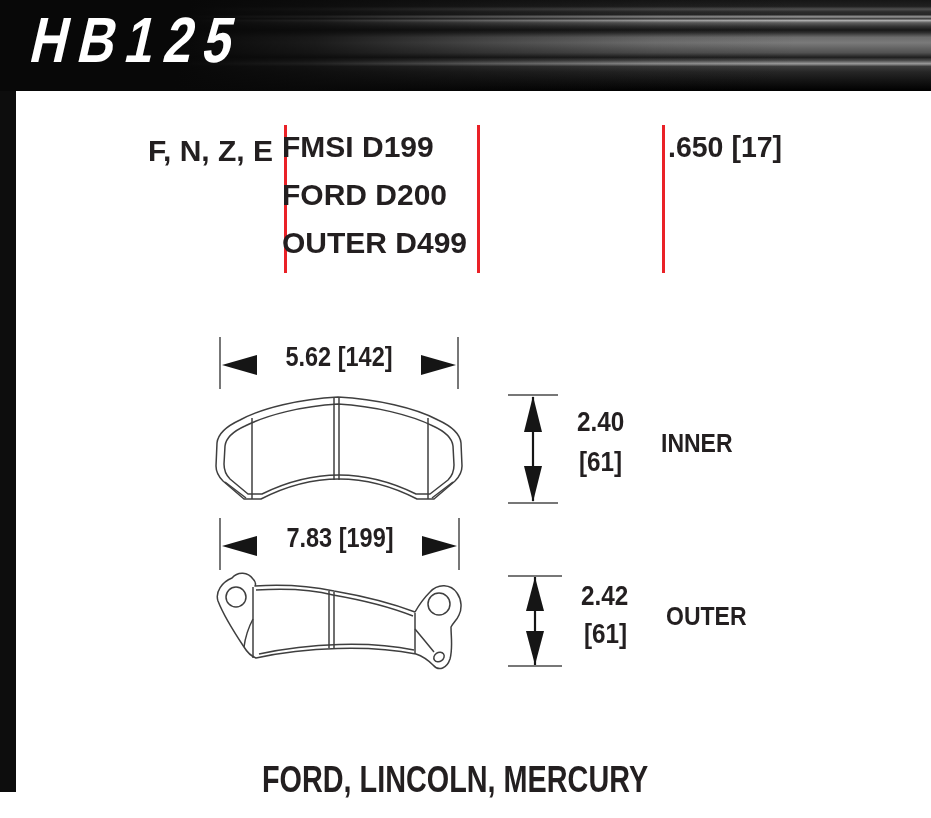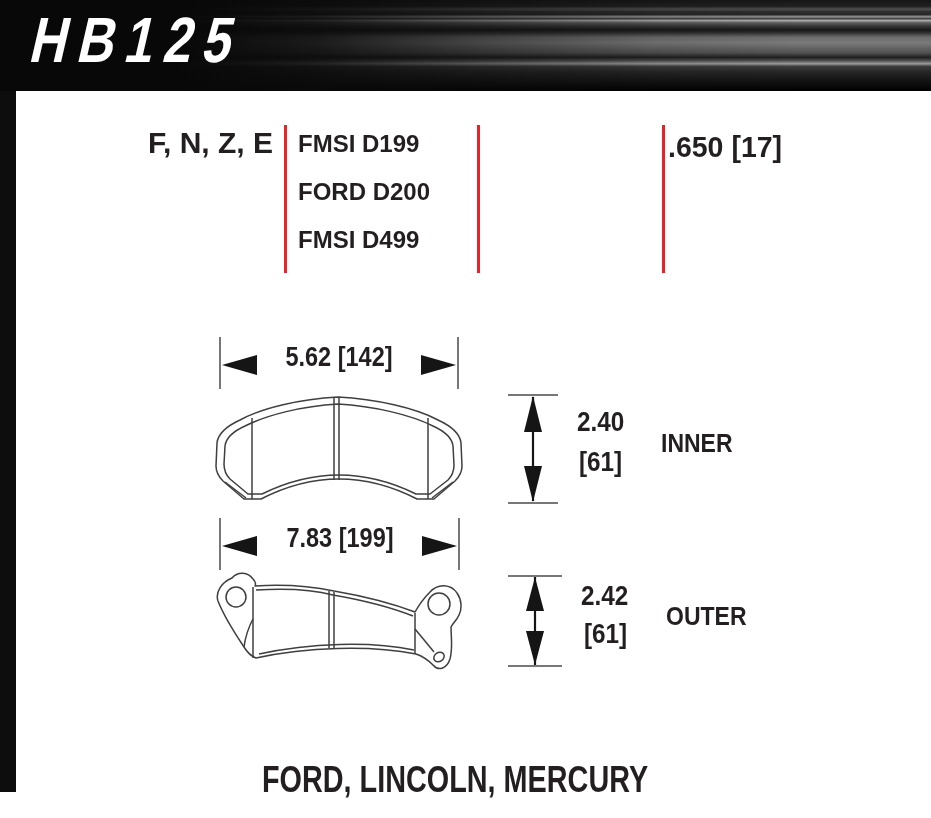--- a/index.html
+++ b/index.html
@@ -22,22 +22,22 @@
         #262626 79%, #151515 88%, #000000 100%);
   }
   .hb-title{
     left:40px;top:8px;
     font-size:64px;font-weight:bold;color:#ffffff;letter-spacing:13px;
     transform:skewX(-13deg) scaleX(.8);transform-origin:left top;white-space:nowrap;
   }
   .leftbar{left:0;top:91px;width:16px;height:701px;background:#0d0d0d;}
   
   .spec-text{font-weight:bold;font-size:30px;white-space:nowrap;}
-  .compounds{left:113px;top:128px;width:160px;text-align:right;}
-  .fmsi{left:298px;font-size:24px;}
+  .compounds{left:113px;top:136px;width:160px;text-align:right;}
+  .fmsi{left:282px;font-size:30px;}
   .thickness{left:668px;top:132px;transform:scaleX(.95);transform-origin:left top;}
   .redline{width:3px;height:148px;top:125px;background:#ea2127;}
   
   .dim-text{font-weight:bold;font-size:28px;text-align:center;transform:scaleX(.84);transform-origin:center top;white-space:nowrap;}
   .vdim-num{font-weight:bold;font-size:27px;transform:scaleX(.9);transform-origin:left top;white-space:nowrap;}
   .side-label{font-weight:bold;font-size:25px;transform:scaleX(.92);transform-origin:left top;white-space:nowrap;}
   
   .footer-text{
     left:218px;top:762px;width:440px;text-align:center;
     font-size:36px;font-weight:bold;white-space:nowrap;
@@ -56,21 +56,21 @@
 
   <div class="abs header">
     <div class="abs hb-title">HB125</div>
   </div>
   <div class="abs leftbar"></div>
 
   <div class="abs spec-text compounds">F, N, Z, E</div>
   <div class="abs redline" style="left:284px"></div>
   <div class="abs spec-text fmsi" style="top:132px">FMSI D199</div>
   <div class="abs spec-text fmsi" style="top:180px">FORD D200</div>
-  <div class="abs spec-text fmsi" style="top:228px">FMSI D499</div>
+  <div class="abs spec-text fmsi" style="top:228px">OUTER D499</div>
   <div class="abs redline" style="left:477px"></div>
   <div class="abs redline" style="left:662px"></div>
   <div class="abs spec-text thickness">.650 [17]</div>
 
   <svg class="abs" style="left:208px;top:332px" width="262" height="60" viewBox="0 0 262 60">
     <path class="tick" d="M12,5 V57"></path>
     <path class="tick" d="M250,5 V57"></path>
     <polygon class="arrow" points="14,33 49,23 49,43"></polygon>
     <polygon class="arrow" points="248,33 213,23 213,43"></polygon>
   </svg>

